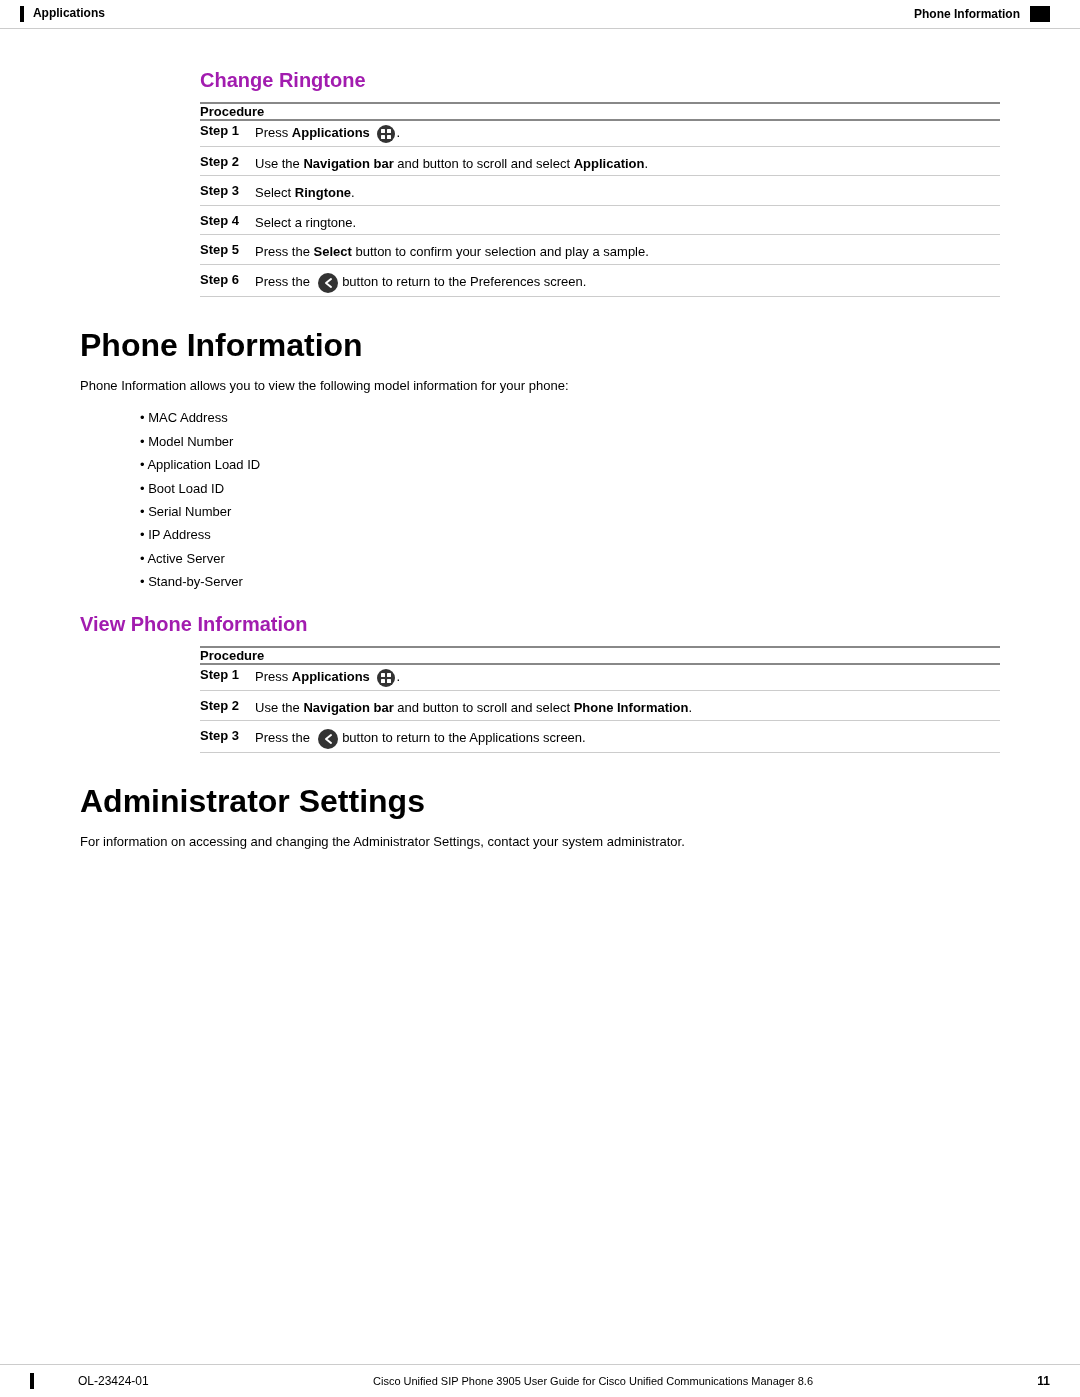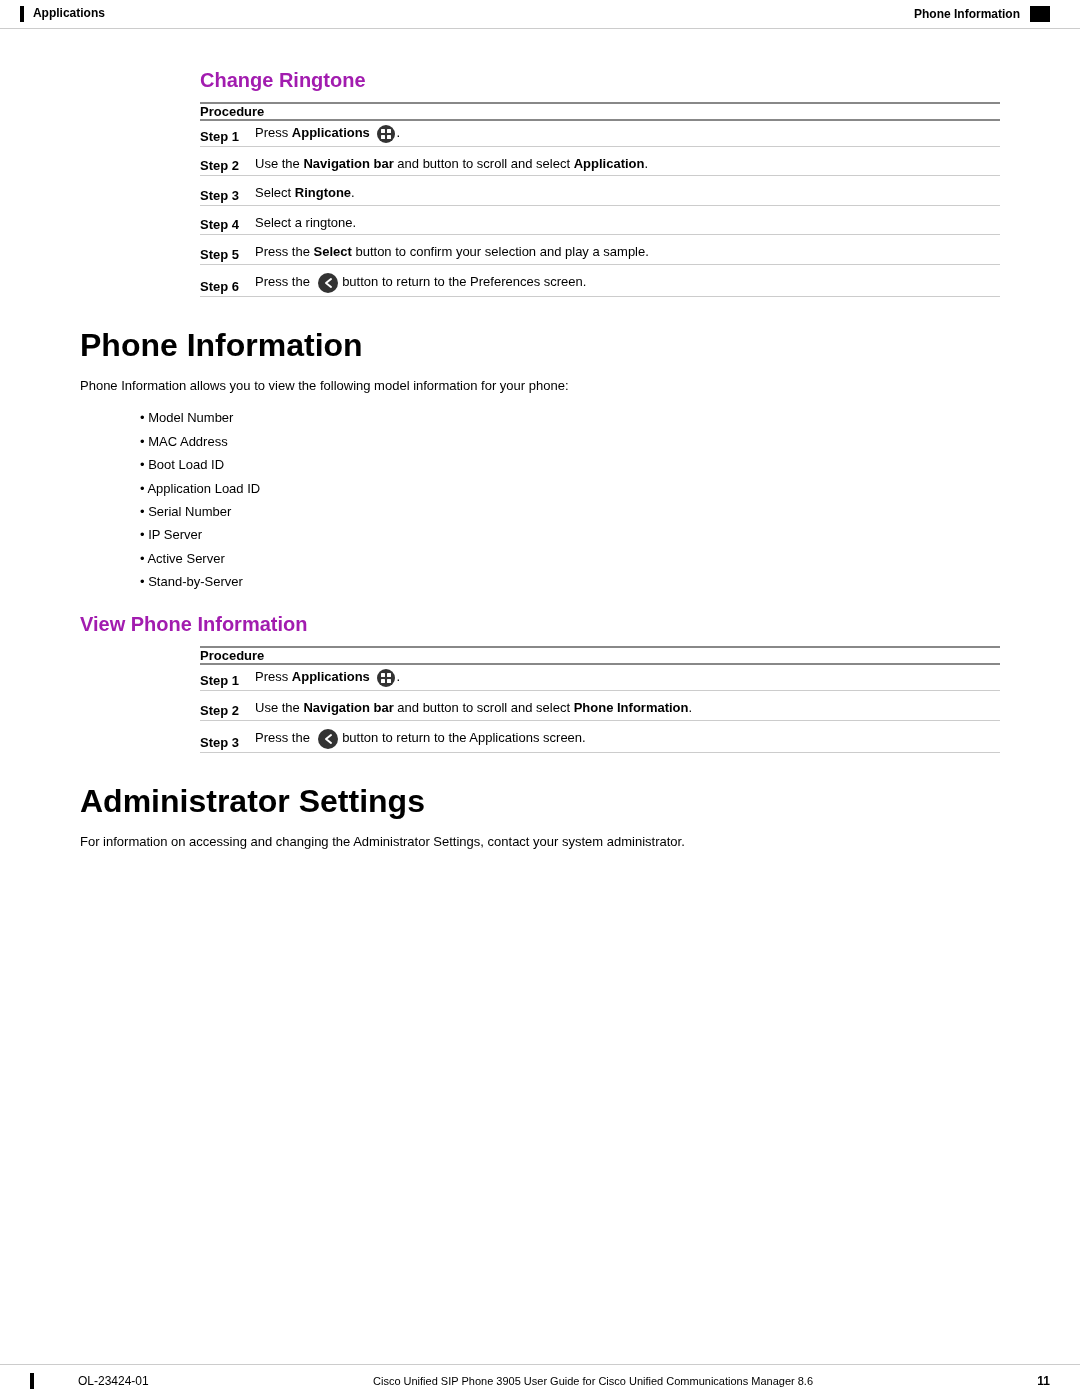--- a/index.html
+++ b/index.html
@@ -78,21 +78,21 @@
       margin-bottom: 20px;
     }
     .procedure-heading {
       font-size: 13px;
       font-weight: bold;
       border-bottom: 2px solid #888;
       margin-bottom: 0;
     }
     .step-row {
       display: flex;
-      align-items: flex-end;
+      align-items: flex-start;
       margin-bottom: 5px;
       padding: 2px 0;
       border-bottom: 1px solid #ccc;
     }
     .step-label {
       font-weight: bold;
       font-size: 13px;
       min-width: 55px;
       flex-shrink: 0;
     }
@@ -256,26 +256,26 @@
           button to return to the Preferences screen.
         </span>
       </div>
     </div>
   </div>
 
   <div class="section-block">
     <div class="section-heading-large">Phone Information</div>
     <p class="description">Phone Information allows you to view the following model information for your phone:</p>
     <ul class="bullet-list">
+      <li>MAC Address</li>
       <li>Model Number</li>
-      <li>MAC Address</li>
+      <li>Application Load ID</li>
       <li>Boot Load ID</li>
-      <li>Application Load ID</li>
       <li>Serial Number</li>
-      <li>IP Server</li>
+      <li>IP Address</li>
       <li>Active Server</li>
       <li>Stand-by-Server</li>
     </ul>
   </div>
 
   <div class="section-block">
     <div class="section-heading-medium">View Phone Information</div>
 
     <div class="procedure-container">
       <div class="procedure-heading procedure-top-line">Procedure</div>

